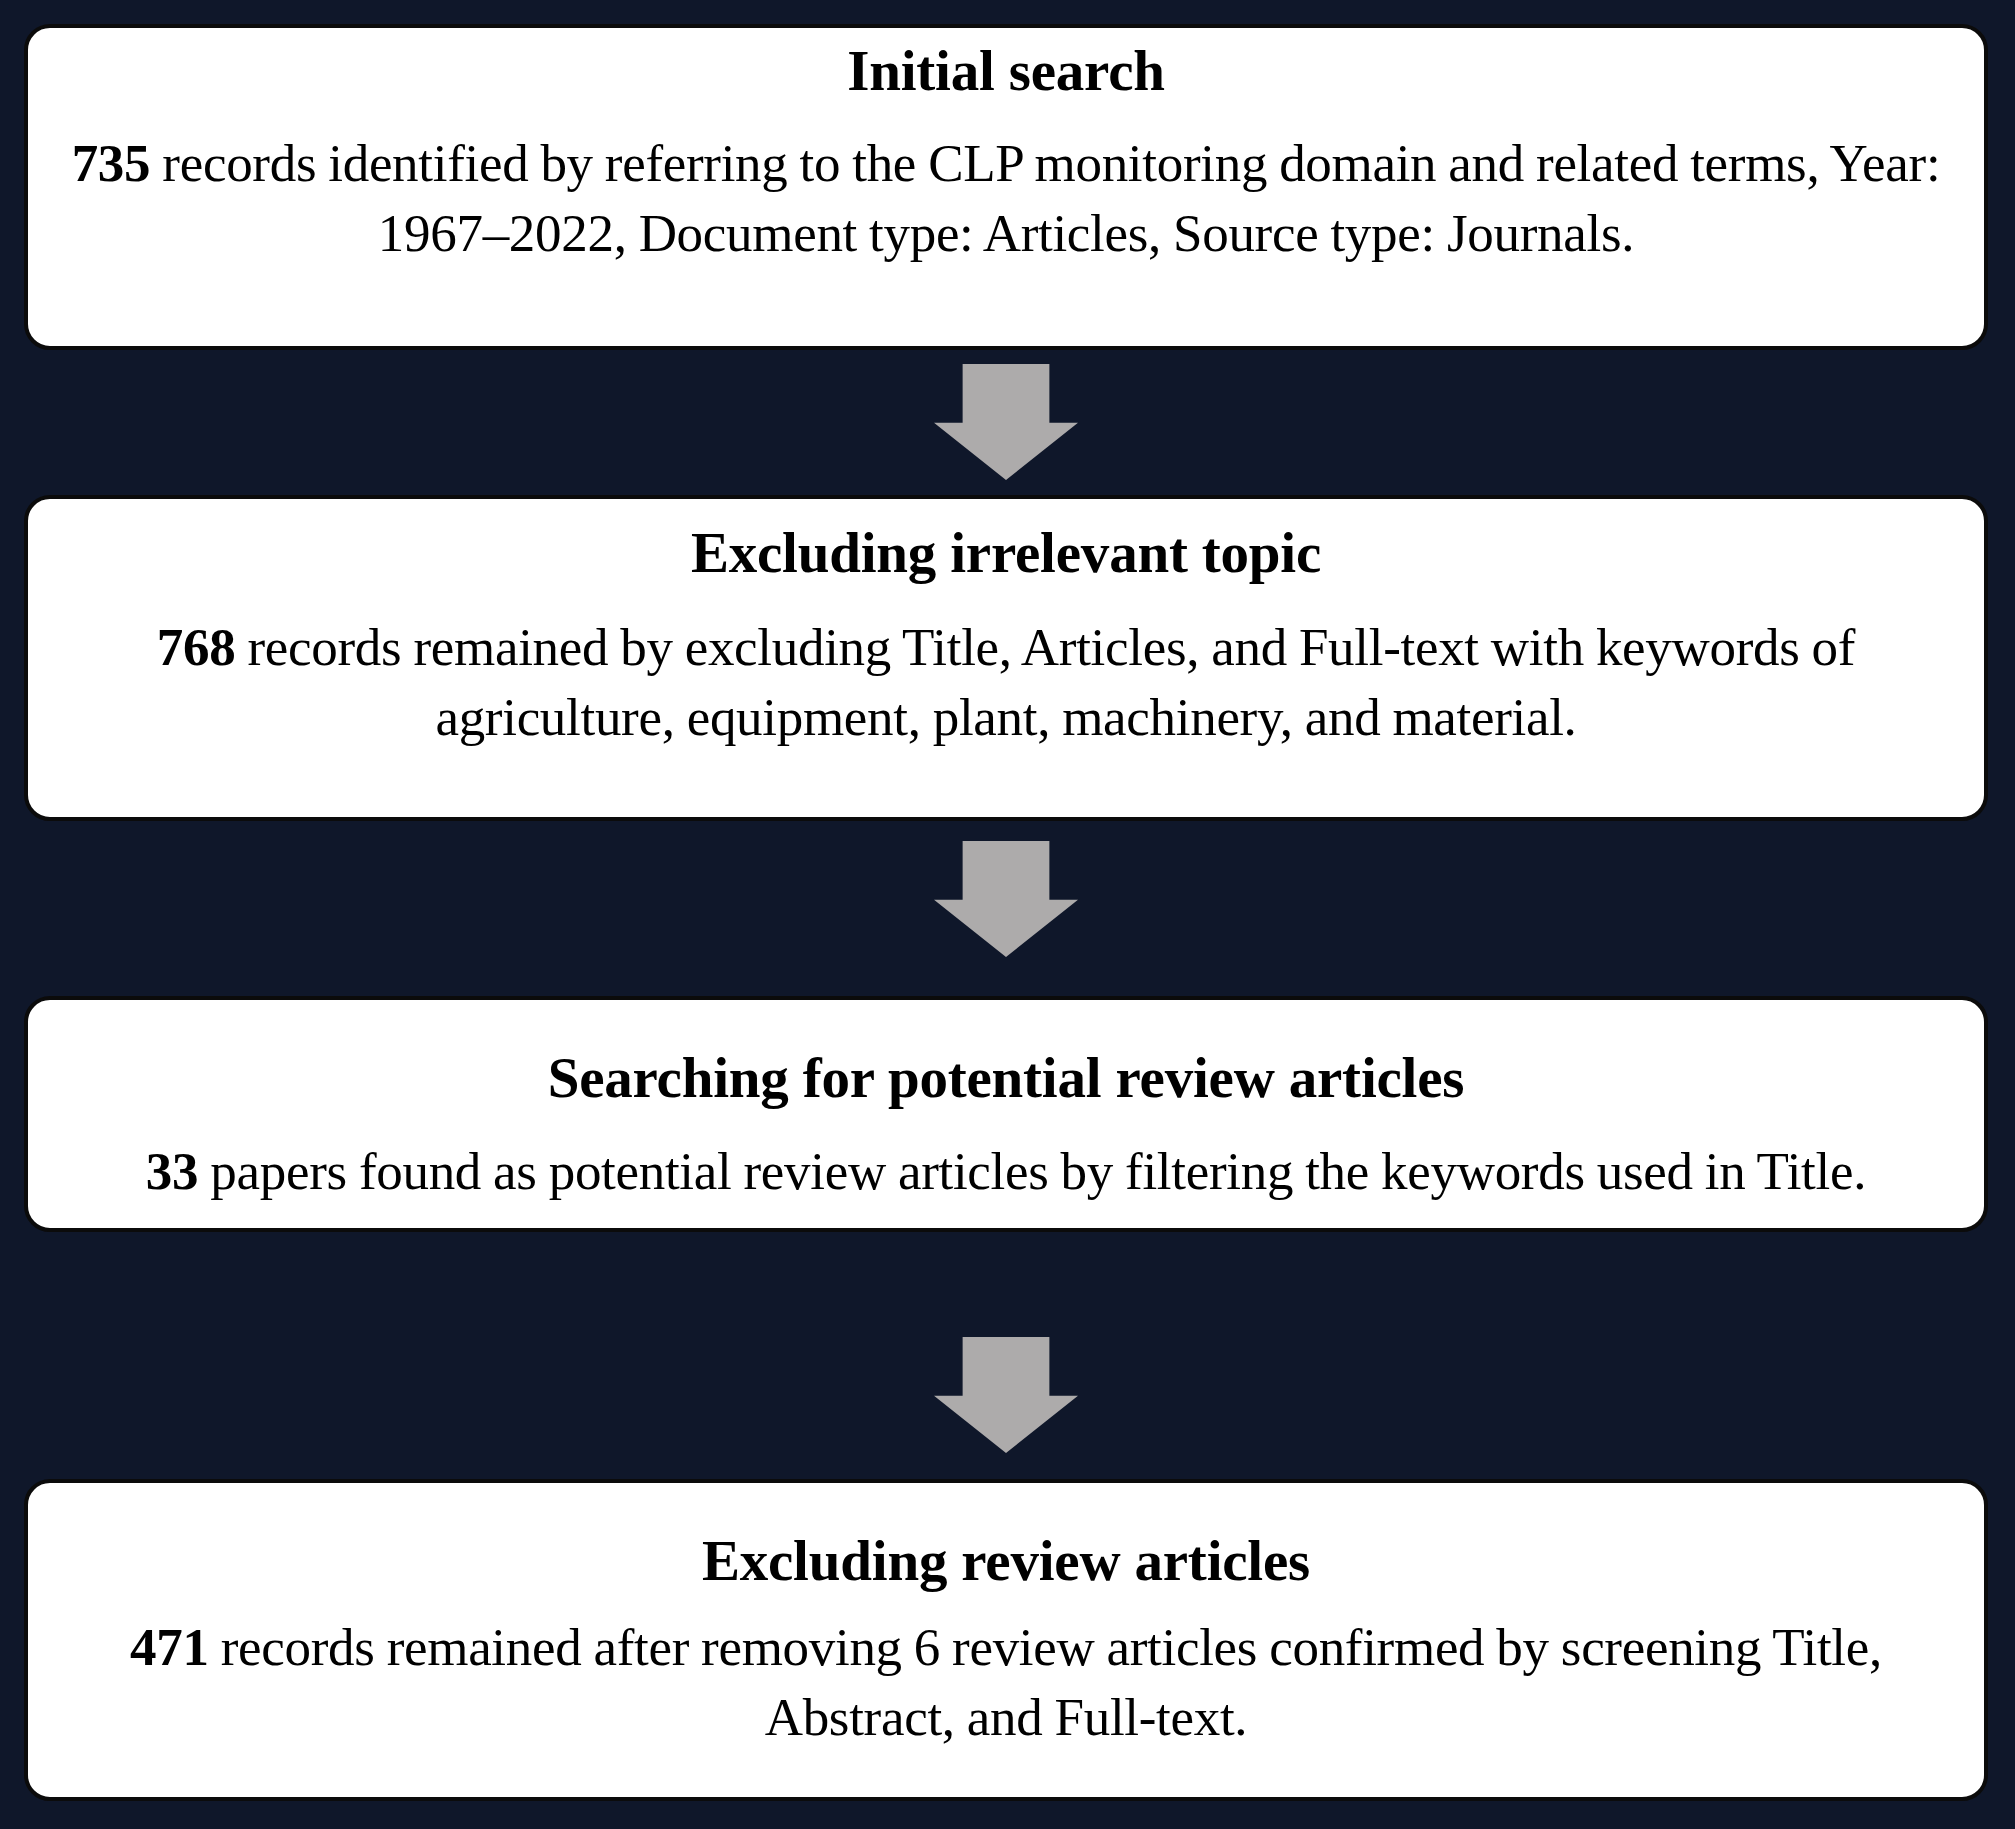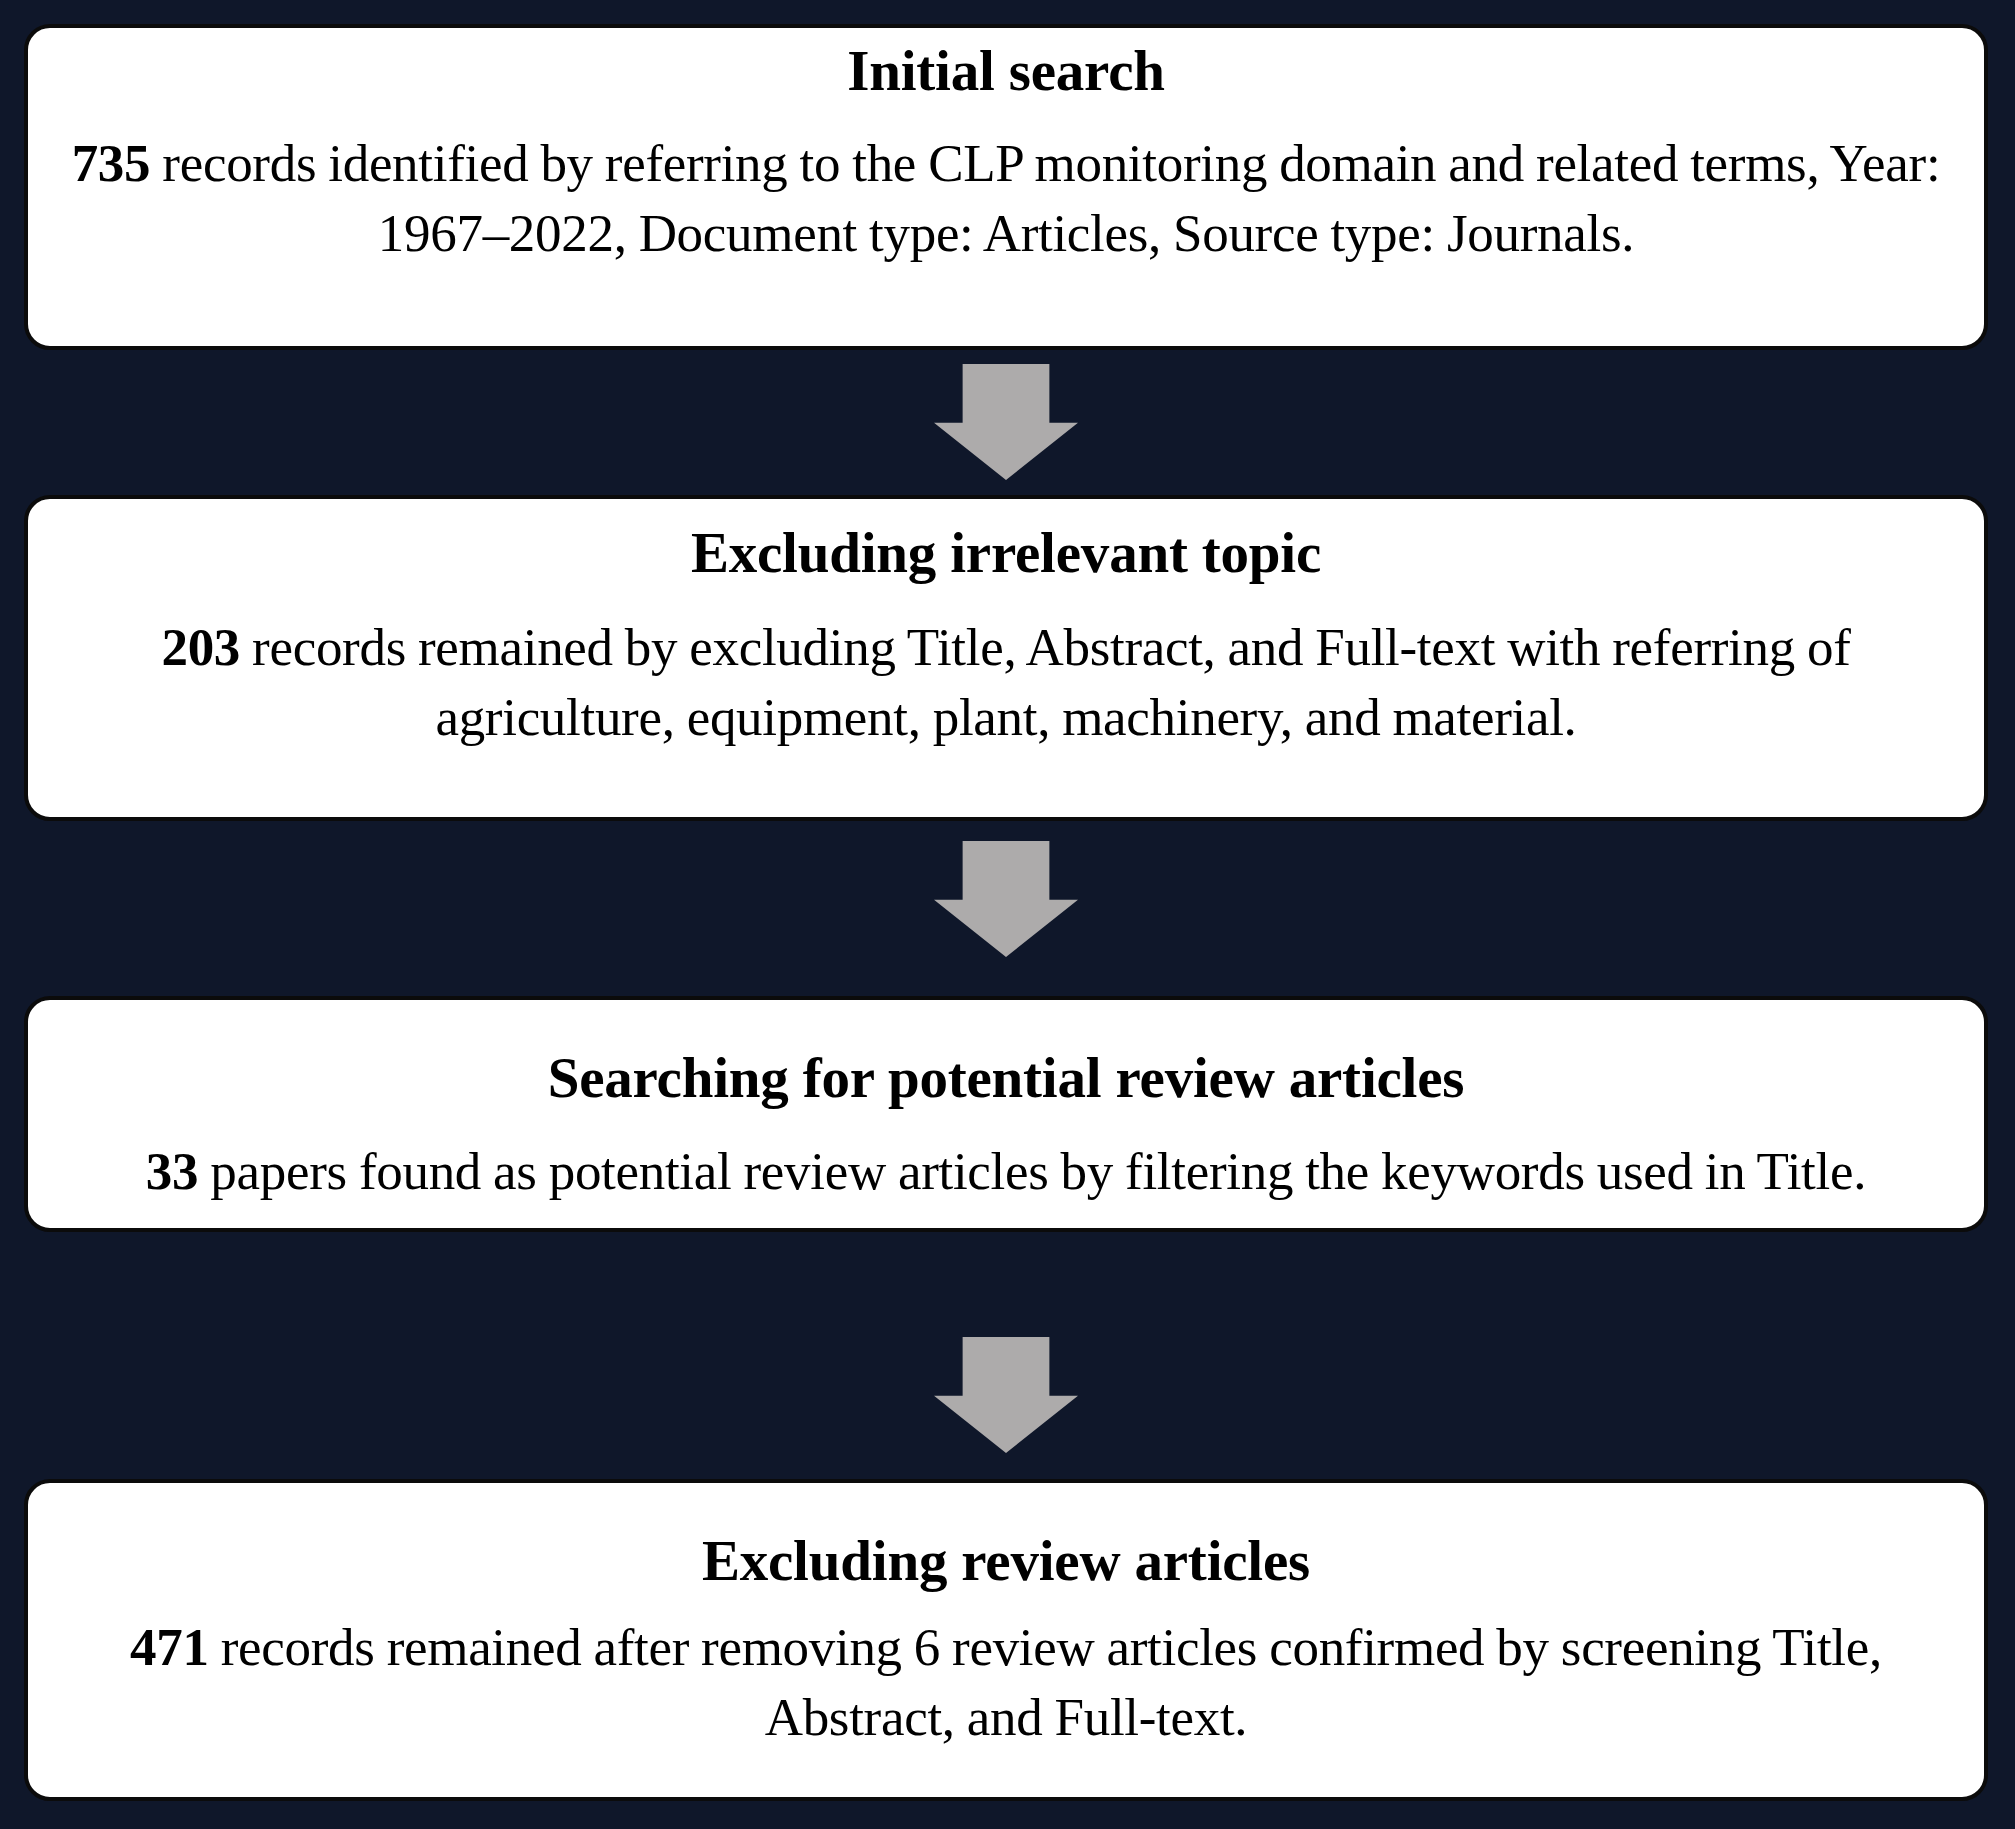--- a/index.html
+++ b/index.html
@@ -104,21 +104,21 @@
   </div>
 
   <div class="flow-arrow" id="arrow-1">
     <svg viewBox="0 0 166 134" preserveAspectRatio="none" aria-hidden="true">
       <polygon points="33,0 133,0 133,68 166,68 83,134 0,68 33,68" fill="#adabab"></polygon>
     </svg>
   </div>
 
   <div class="flow-box" id="box-2">
     <div class="box-title">Excluding irrelevant topic</div>
-    <div class="box-body"><b>203</b><span> records remained by excluding Title, Abstract, and Full-text with referring of agriculture, equipment, plant, machinery, and material.</span></div>
+    <div class="box-body"><b>768</b><span> records remained by excluding Title, Articles, and Full-text with keywords of agriculture, equipment, plant, machinery, and material.</span></div>
   </div>
 
   <div class="flow-arrow" id="arrow-2">
     <svg viewBox="0 0 166 134" preserveAspectRatio="none" aria-hidden="true">
       <polygon points="33,0 133,0 133,68 166,68 83,134 0,68 33,68" fill="#adabab"></polygon>
     </svg>
   </div>
 
   <div class="flow-box" id="box-3">
     <div class="box-title">Searching for potential review articles</div>

